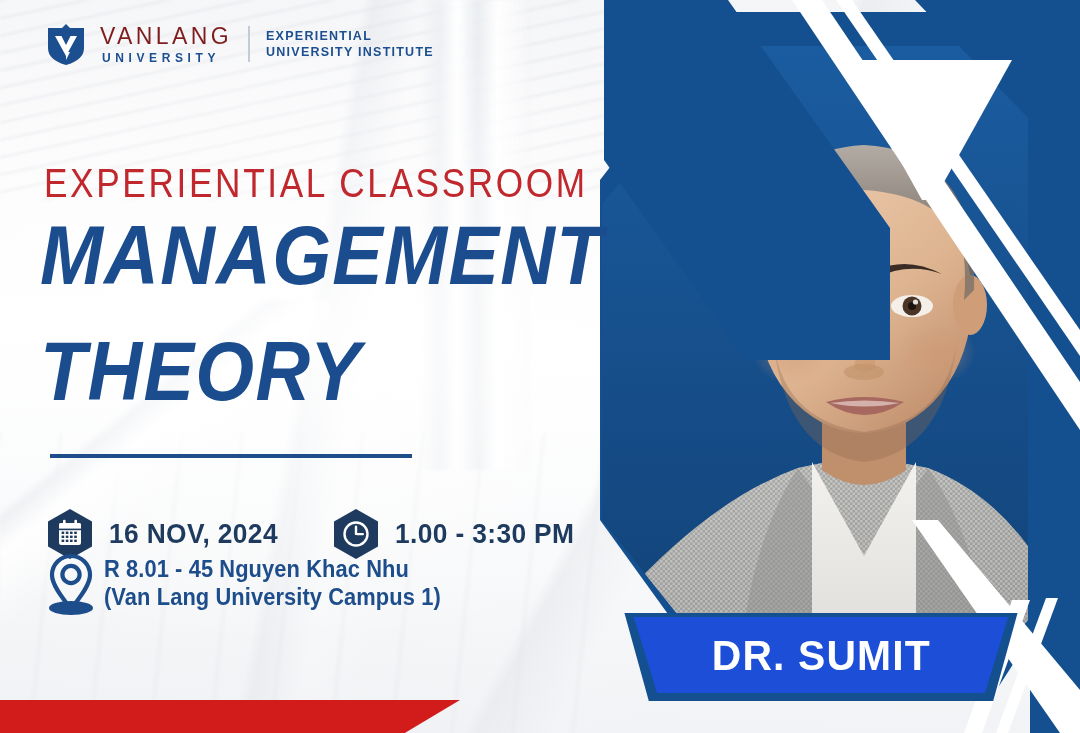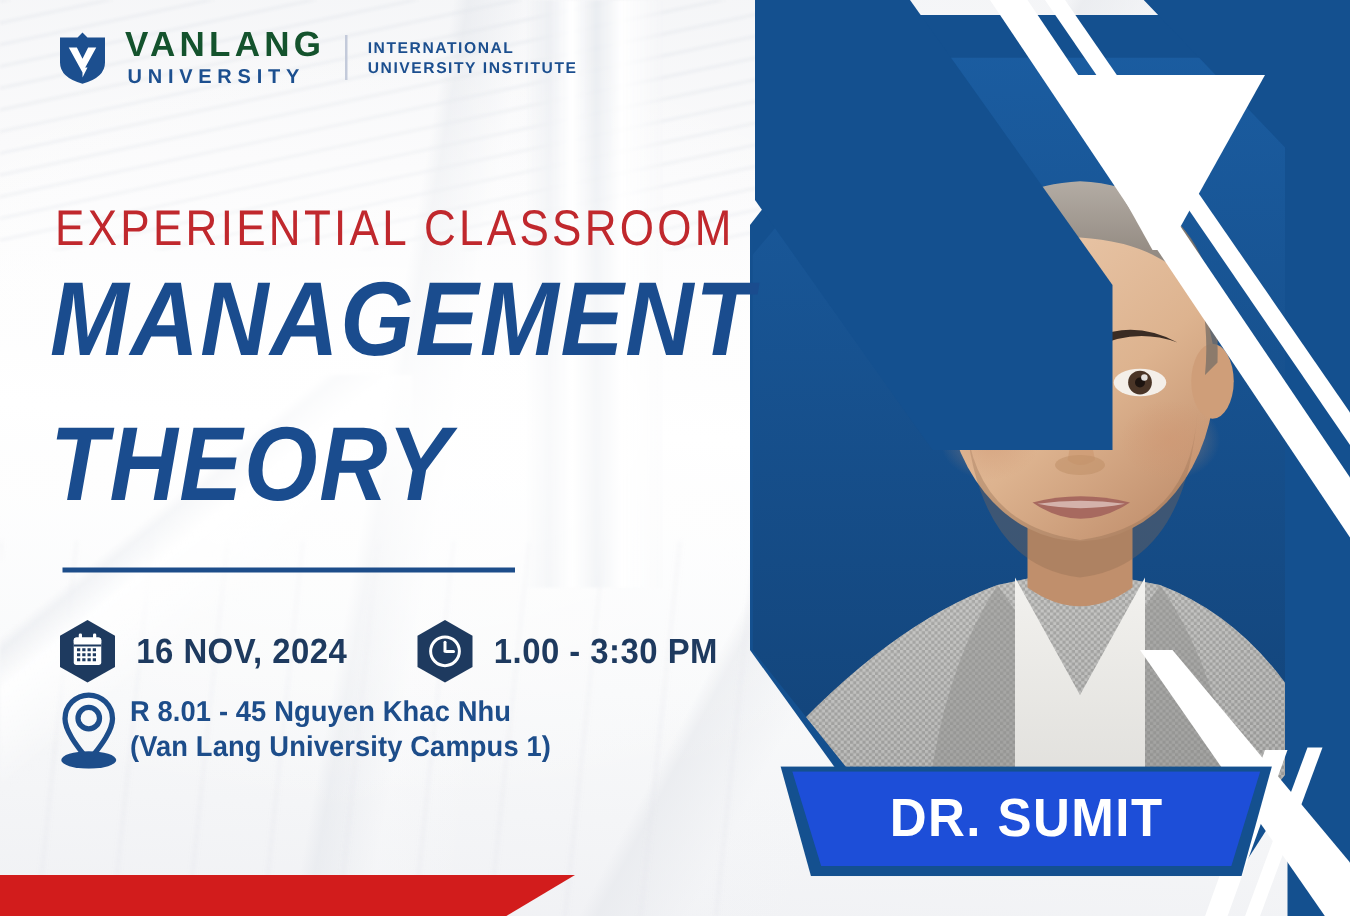--- a/index.html
+++ b/index.html
@@ -63,25 +63,25 @@
   .content{position:absolute; left:0; top:0; width:640px; height:733px;}
 
   .logo-row{
     position:absolute; left:46px; top:22px;
     display:flex; align-items:center; gap:14px;
   }
   .shield{width:40px;height:44px;flex:none;}
   .logo-text{display:flex;align-items:center;gap:16px;}
   .vl-name{line-height:1;}
   .vl-top{
-    font-size:28px; font-weight:bold; letter-spacing:3.4px;
-    color:#14532d; display:block;
+    font-size:23px; font-weight:normal; letter-spacing:3.4px;
+    color:#7f1d1d; display:block;
   }
   .vl-sub{
-    font-size:16px; font-weight:bold; letter-spacing:4.6px;
+    font-size:12px; font-weight:bold; letter-spacing:4.6px;
     color:#1c4f8f; display:block; margin-top:4px; padding-left:2px;
   }
   .logo-div{width:2px;height:36px;background:#c3cada;}
   .inst{line-height:1.28;}
   .inst span{
     display:block; font-size:12.5px; font-weight:bold;
     letter-spacing:1.25px; color:#1c4f8f;
   }
 
   .eyebrow{
@@ -107,21 +107,21 @@
     white-space:nowrap;
   }
   .title-line.l2{margin-top:32px;}
 
   .rule{
     position:absolute; left:50px; top:454px;
     width:362px; height:4px; background:#1d4d8a;
   }
 
   .meta-row{
-    position:absolute; left:44px; top:495px;
+    position:absolute; left:44px; top:508px;
     display:flex; align-items:flex-start; gap:0;
   }
   .meta-item{display:flex; align-items:center; gap:13px;}
   .meta-item.second{margin-left:41px;}
   .hexicon{width:52px;height:52px;flex:none;}
   .meta-text{
     font-size:28px; font-weight:bold; color:#1e3a5f;
     letter-spacing:.4px; white-space:nowrap;
     transform:scaleX(.94); transform-origin:left center;
   }
@@ -309,21 +309,21 @@
         <path d="M9,14 L20,34 L31,14 L24.5,14 L20,23 L15.5,14 Z" fill="#ffffff"></path>
         <path d="M20,30 L20,38 L24,30 Z" fill="#ffffff"></path>
       </svg>
       <div class="logo-text">
         <div class="vl-name">
           <span class="vl-top">VANLANG</span>
           <span class="vl-sub">UNIVERSITY</span>
         </div>
         <div class="logo-div"></div>
         <div class="inst">
-          <span>INTERNATIONAL</span>
+          <span>EXPERIENTIAL</span>
           <span>UNIVERSITY INSTITUTE</span>
         </div>
       </div>
     </div>
 
     <div class="eyebrow">EXPERIENTIAL CLASSROOM</div>
 
     <div class="title">
       <span class="title-line l1">MANAGEMENT</span>
       <span class="title-line l2">THEORY</span>

